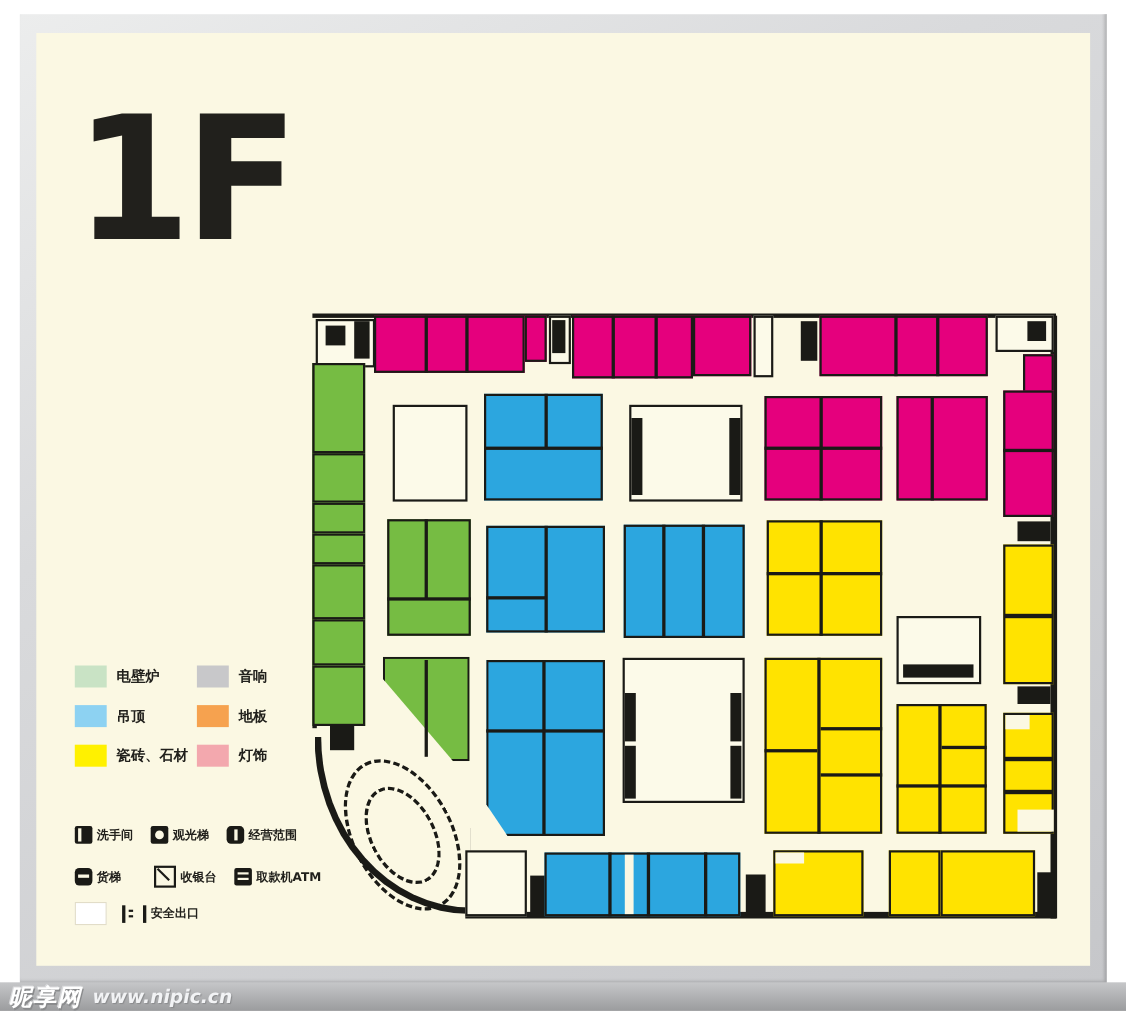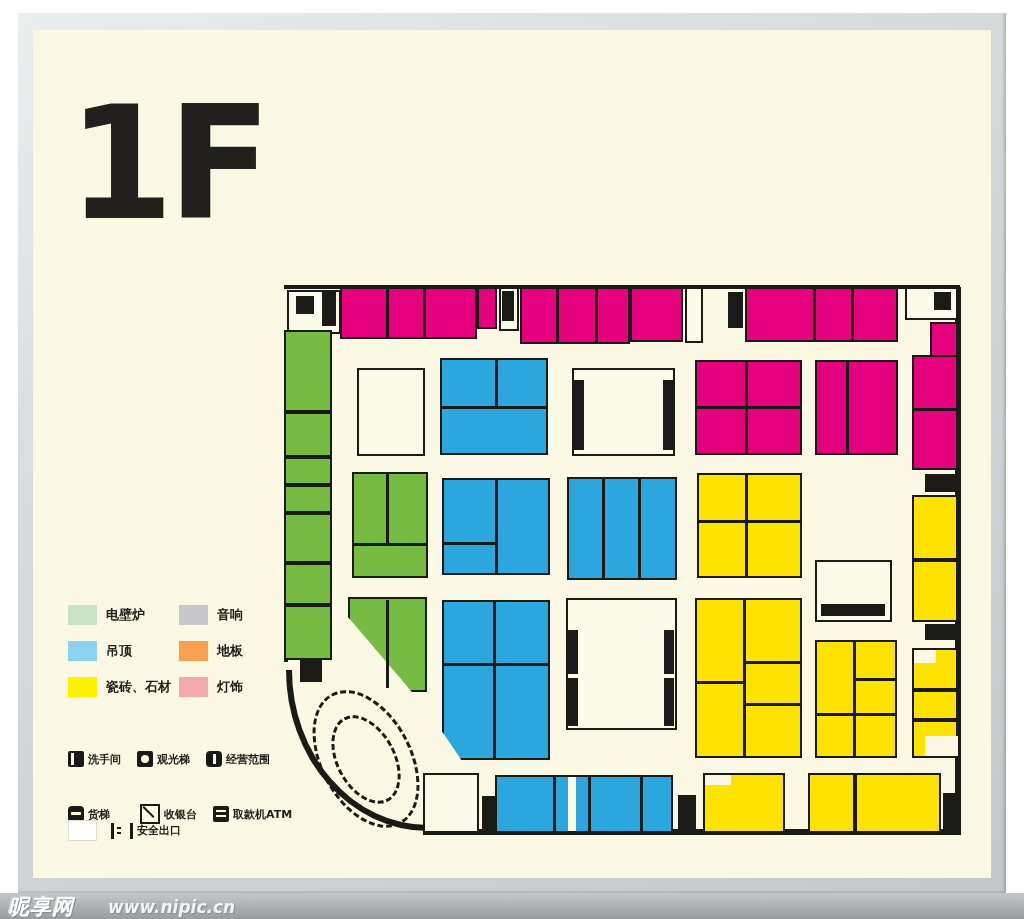--- a/index.html
+++ b/index.html
@@ -51,21 +51,21 @@
   .plan{position:absolute;left:284px;top:282px;width:678px;height:558px;}
   .plan *{box-sizing:border-box;}
 
   
   .wm-bar{position:absolute;left:0;top:893px;width:1024px;height:26px;
           background:linear-gradient(180deg,#c6c7c9 0%,#a8a9ab 70%,#9b9c9e 100%);}
   .wm-left{position:absolute;left:8px;top:893px;display:flex;align-items:center;gap:10px;}
   .wm-logo{font-size:21px;font-weight:900;font-style:italic;color:#ffffff;
            text-shadow:1px 1px 0 #8a8b8d,-1px -1px 0 #d8d9db;letter-spacing:1px;}
   .wm-url{font-size:17px;font-weight:700;font-style:italic;color:#f2f3f5;
-          text-shadow:1px 1px 1px #8a8b8d;margin-left:24px;}
+          text-shadow:1px 1px 1px #8a8b8d;}
   .wm-id{position:absolute;right:18px;top:896px;background:#b3b4b6;border-radius:3px;
          padding:1px 10px;font-size:13px;color:#ffffff;letter-spacing:.5px;}
 </style>
 </head>
 <body>
 
 <div class="stage">
   <div class="frame"></div>
   <div class="panel"></div>
 
@@ -107,21 +107,21 @@
     </div>
     <div class="fac-item">
       <span class="fi icon-obs-elev"></span>
       <span class="fac-label">观光梯</span>
     </div>
     <div class="fac-item">
       <span class="fi icon-pass-elev"></span>
       <span class="fac-label">经营范围</span>
     </div>
   </div>
-  <div class="fac-row" style="left:68px;top:787px;margin-top:17px;">
+  <div class="fac-row" style="left:68px;top:787px;">
     <div class="fac-item">
       <span class="fi icon-freight"></span>
       <span class="fac-label">货梯</span>
     </div>
     <div class="fac-item" style="margin-left:14px;">
       <span class="fi icon-cashier"></span>
       <span class="fac-label">收银台</span>
     </div>
     <div class="fac-item">
       <span class="fi icon-atm"></span>

